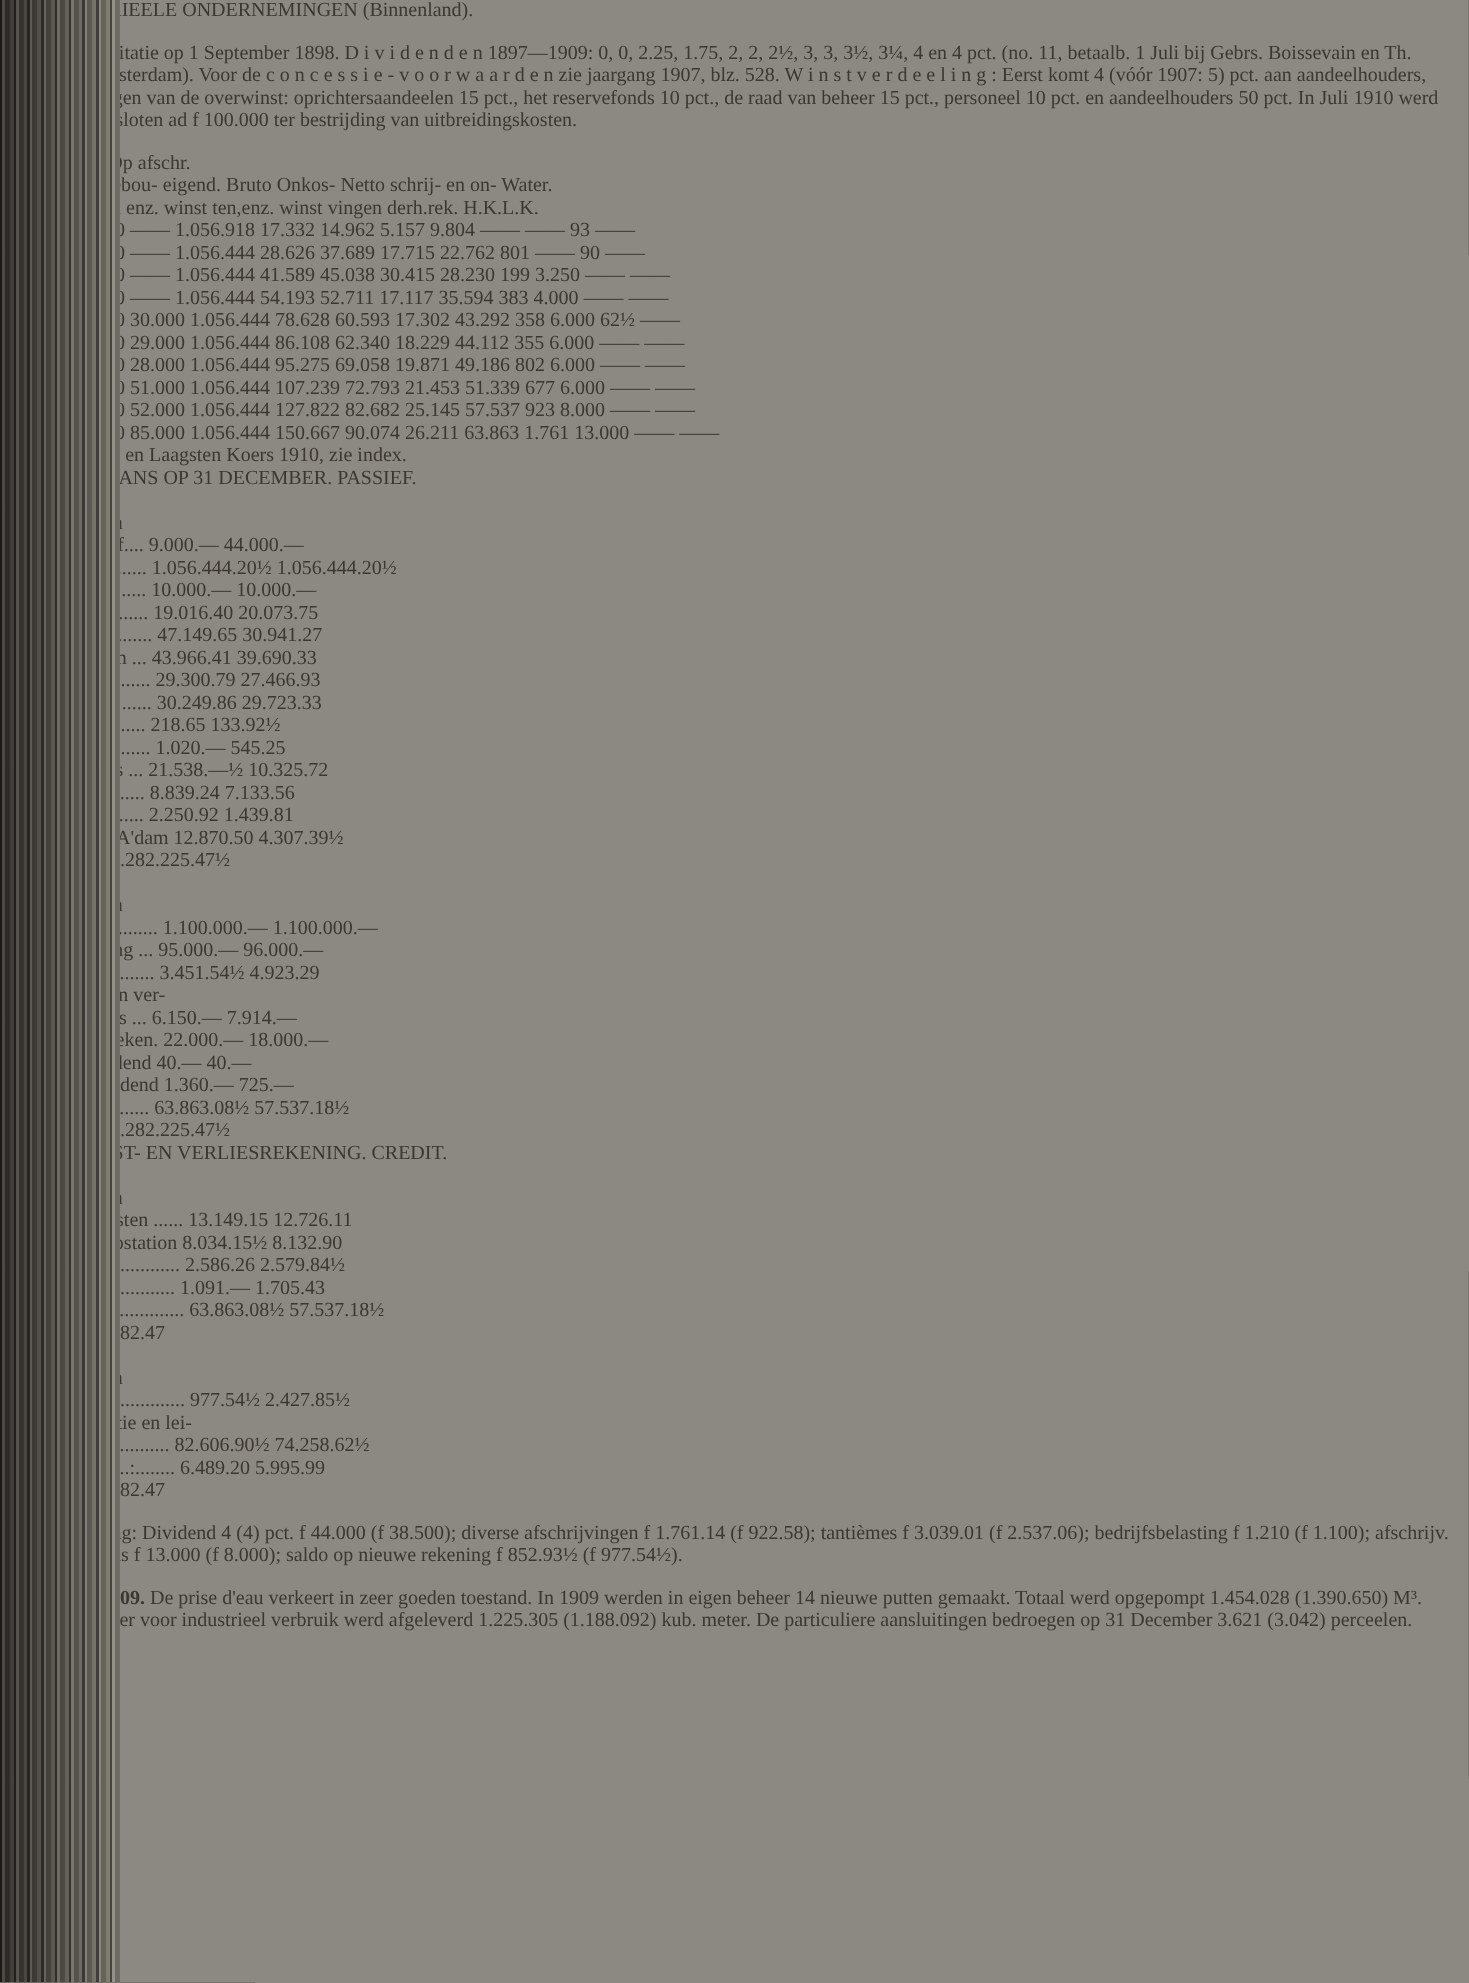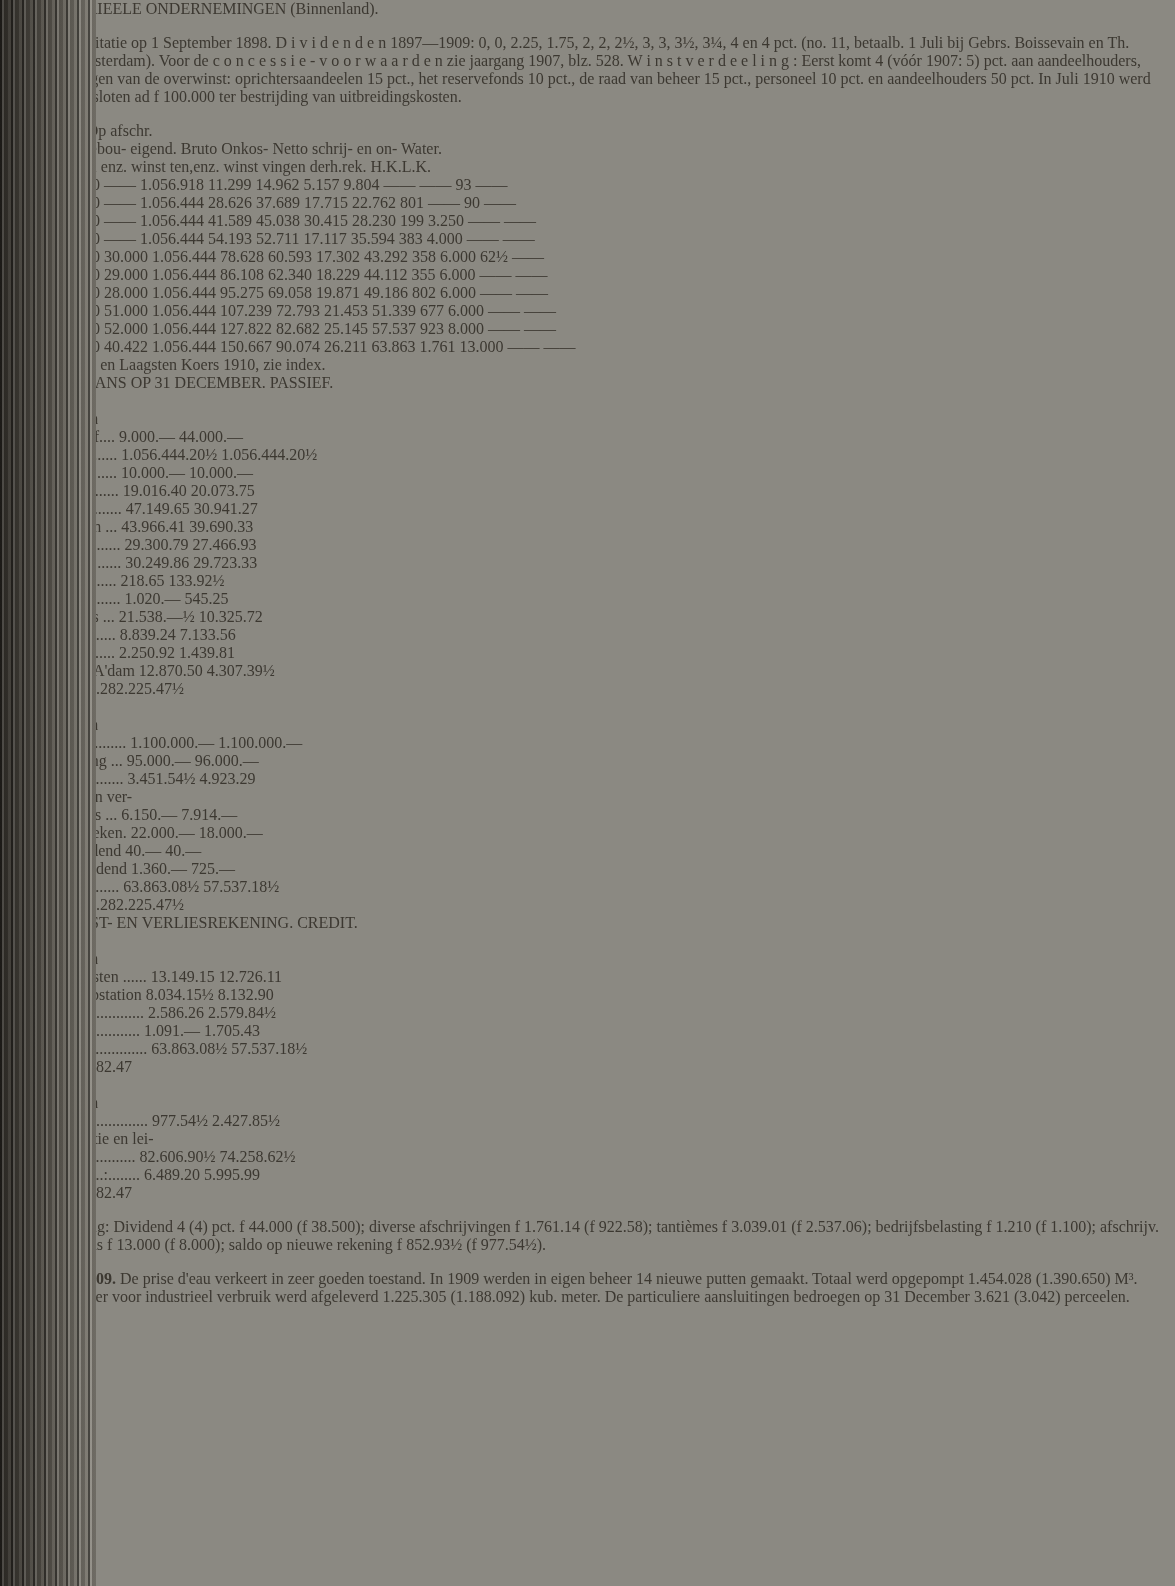--- a/index.html
+++ b/index.html
@@ -139,21 +139,21 @@
             <span class="c">H.K.L.K.</span>
           </div>
         </div>
       <div class="fin-body">
 
           <div class="fr">
             <span class="c yr">1898</span>
             <span class="c">1.100.000</span>
             <span class="c">——</span>
             <span class="c">1.056.918</span>
-            <span class="c">11.299</span>
+            <span class="c">17.332</span>
             <span class="c">14.962</span>
             <span class="c">5.157</span>
             <span class="c">9.804</span>
             <span class="c">——</span>
             <span class="c">——</span>
             <span class="c">93</span>
             <span class="c">——</span>
           </div>
 
           <div class="fr">
@@ -272,21 +272,21 @@
             <span class="c">57.537</span>
             <span class="c">923</span>
             <span class="c">8.000</span>
             <span class="c">——</span>
             <span class="c">——</span>
           </div>
 
           <div class="fr">
             <span class="c yr">1909</span>
             <span class="c">1.100.000</span>
-            <span class="c">40.422</span>
+            <span class="c">85.000</span>
             <span class="c">1.056.444</span>
             <span class="c">150.667</span>
             <span class="c">90.074</span>
             <span class="c">26.211</span>
             <span class="c">63.863</span>
             <span class="c">1.761</span>
             <span class="c">13.000</span>
             <span class="c">——</span>
             <span class="c">——</span>
           </div>

